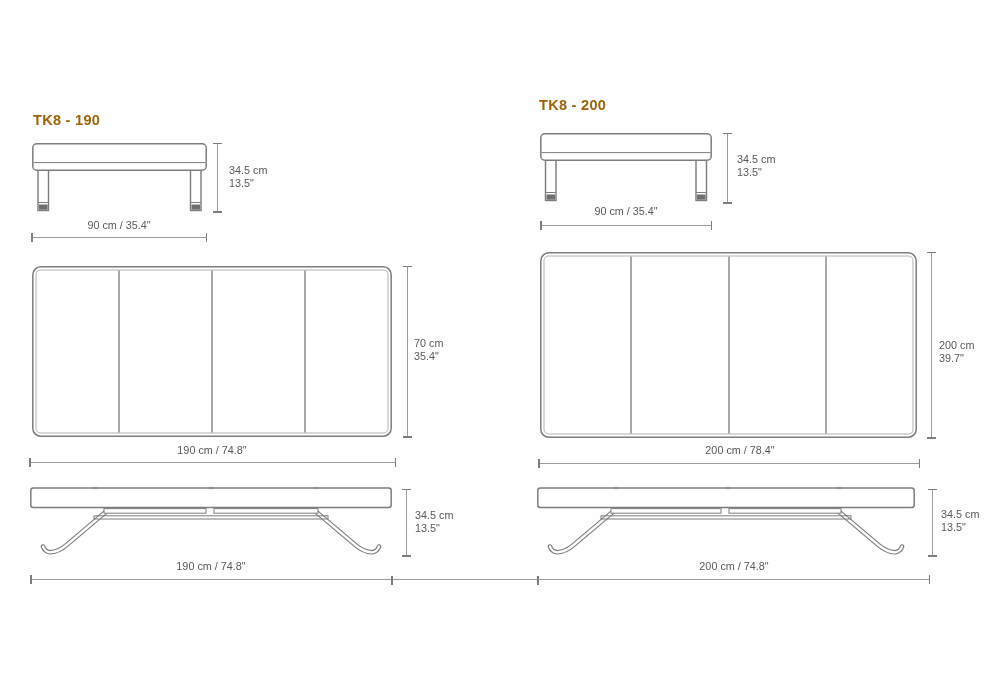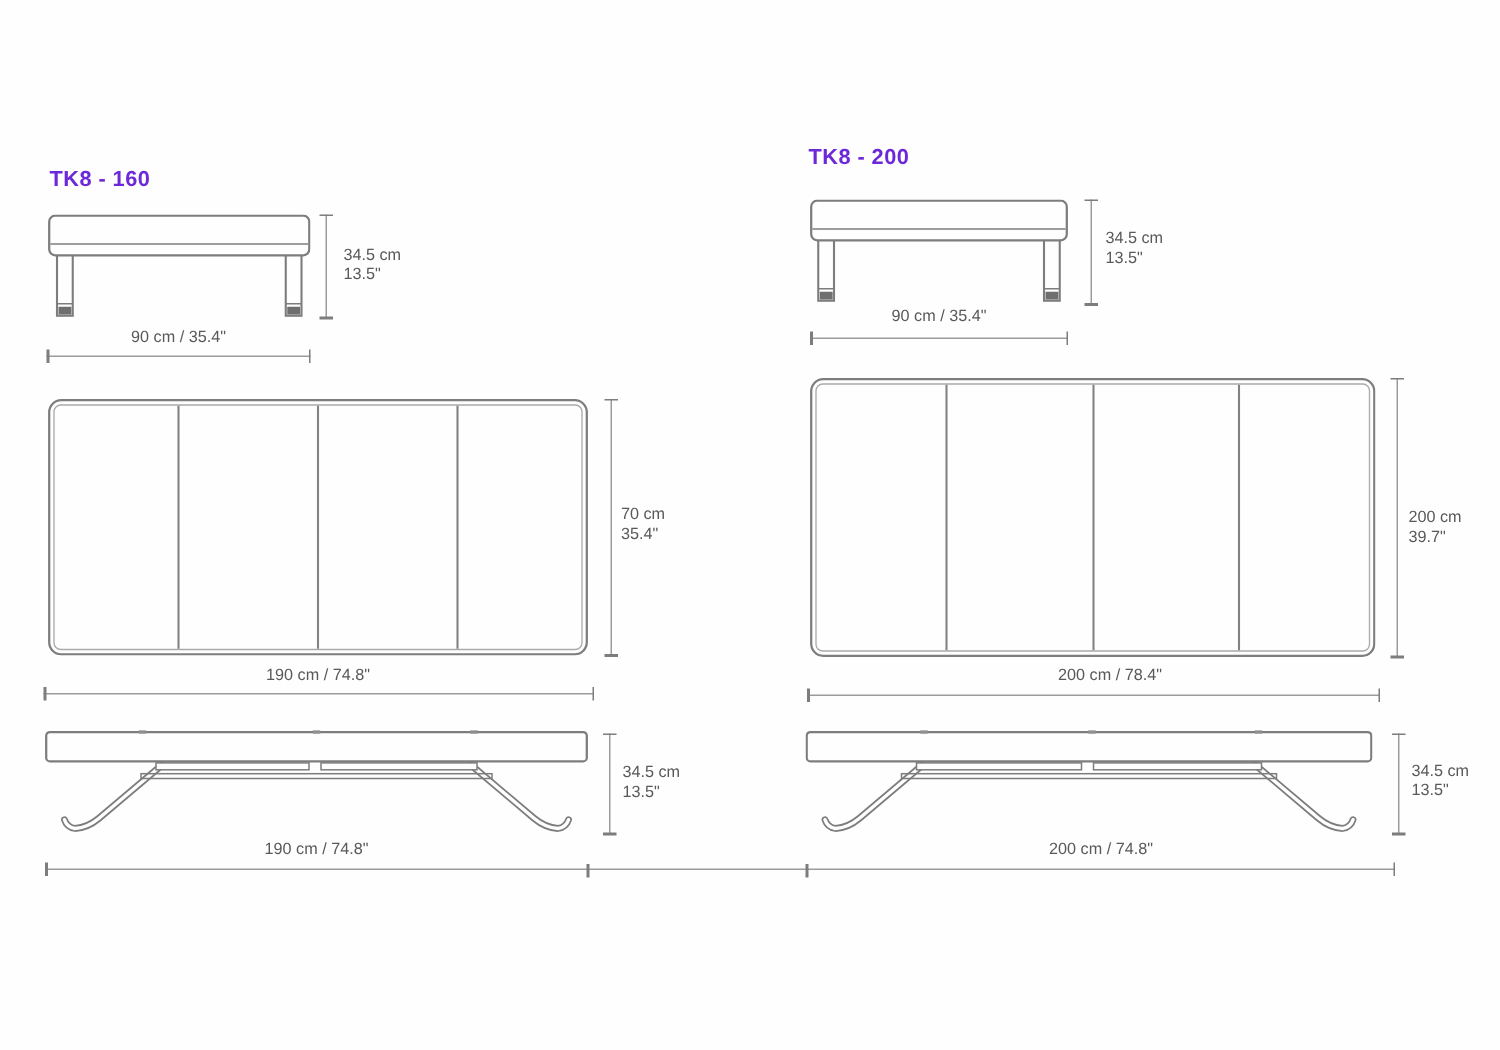--- a/index.html
+++ b/index.html
@@ -1,38 +1,38 @@
 <!DOCTYPE html>
 <html><head>
 <meta charset="utf-8">
 <style>
   html,body{margin:0;padding:0;background:#fff;}
   .canvas{position:relative;width:1000px;height:700px;background:#fefefe;overflow:hidden;
           font-family:"Liberation Sans",sans-serif;}
-  .title{position:absolute;font:700 14.5px "Liberation Sans",sans-serif;color:#6d28d9;letter-spacing:.3px;white-space:nowrap;}
+  .title{position:absolute;font:700 14.5px "Liberation Sans",sans-serif;color:#a16207;letter-spacing:.3px;white-space:nowrap;}
   .drawing{position:absolute;}
   .dim-label{position:absolute;font:10.8px "Liberation Sans",sans-serif;color:#595959;line-height:13px;white-space:nowrap;}
   .dim-label span{display:block;}
   .center{transform:translateX(-50%);}
   .vdim{position:absolute;width:1.2px;background:#9b9b9b;}
   .vdim::before,.vdim::after{content:"";position:absolute;left:-4px;width:9px;height:1.5px;background:#7d7d7d;}
   .vdim::before{top:-0.5px;}
   .vdim::after{bottom:-0.5px;}
   .hdim{position:absolute;height:1.2px;background:#9b9b9b;}
   .hdim::before,.hdim::after{content:"";position:absolute;top:-4px;width:1.5px;height:9px;background:#7d7d7d;}
   .hdim::before{left:0;}
   .hdim::after{right:0;}
   .tick{position:absolute;width:1.5px;height:9px;background:#7d7d7d;}
 </style>
 </head>
 <body>
 
 <div class="canvas">
 
-  <div class="title" style="left:33px;top:112px">TK8 - 160</div>
+  <div class="title" style="left:33px;top:112px">TK8 - 190</div>
   <div class="title" style="left:539px;top:97px">TK8 - 200</div>
 
   <svg class="drawing" style="left:32px;top:143px" width="175" height="70" viewBox="0 0 175 70">
     <g stroke="#7d7d7d" fill="none">
       <rect x="6" y="20" width="10.5" height="47.5" stroke-width="1.4"></rect>
       <rect x="158.5" y="20" width="10.5" height="47.5" stroke-width="1.4"></rect>
       <line x1="6" y1="59.5" x2="16.5" y2="59.5" stroke-width="1"></line>
       <line x1="158.5" y1="59.5" x2="169" y2="59.5" stroke-width="1"></line>
       <rect x="7" y="61.5" width="8.6" height="5.2" fill="#6f6f6f" stroke="none"></rect>
       <rect x="159.5" y="61.5" width="8.6" height="5.2" fill="#6f6f6f" stroke="none"></rect>

